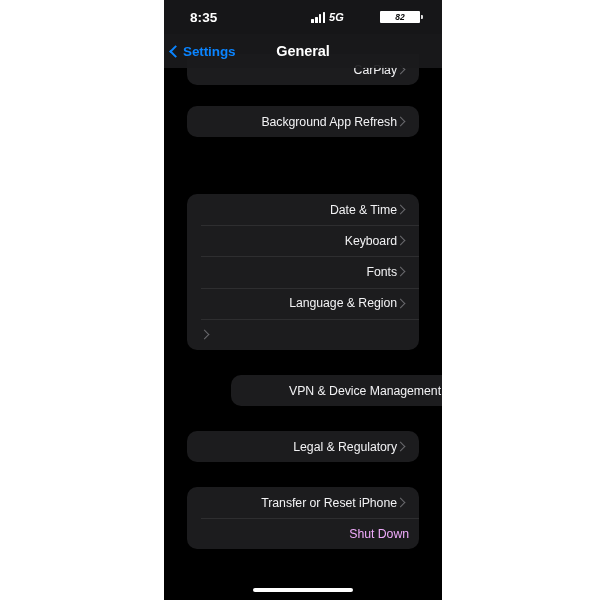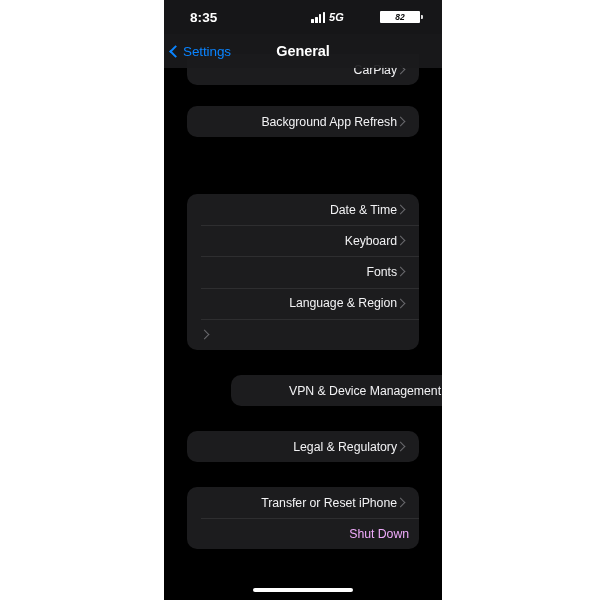--- a/index.html
+++ b/index.html
@@ -133,20 +133,21 @@
     width: 7px;
     height: 7px;
     border-left: 2px solid #0a84ff;
     border-bottom: 2px solid #0a84ff;
     transform: rotate(45deg);
     margin-right: 1px;
   }
   #nav-back-label {
     font-size: 13.5px;
     letter-spacing: -0.1px;
+    font-weight: bold;
   }
   #nav-title {
     width: 100%;
     text-align: center;
     color: #ffffff;
     font-size: 14.5px;
     font-weight: bold;
     letter-spacing: -0.1px;
   }
 

